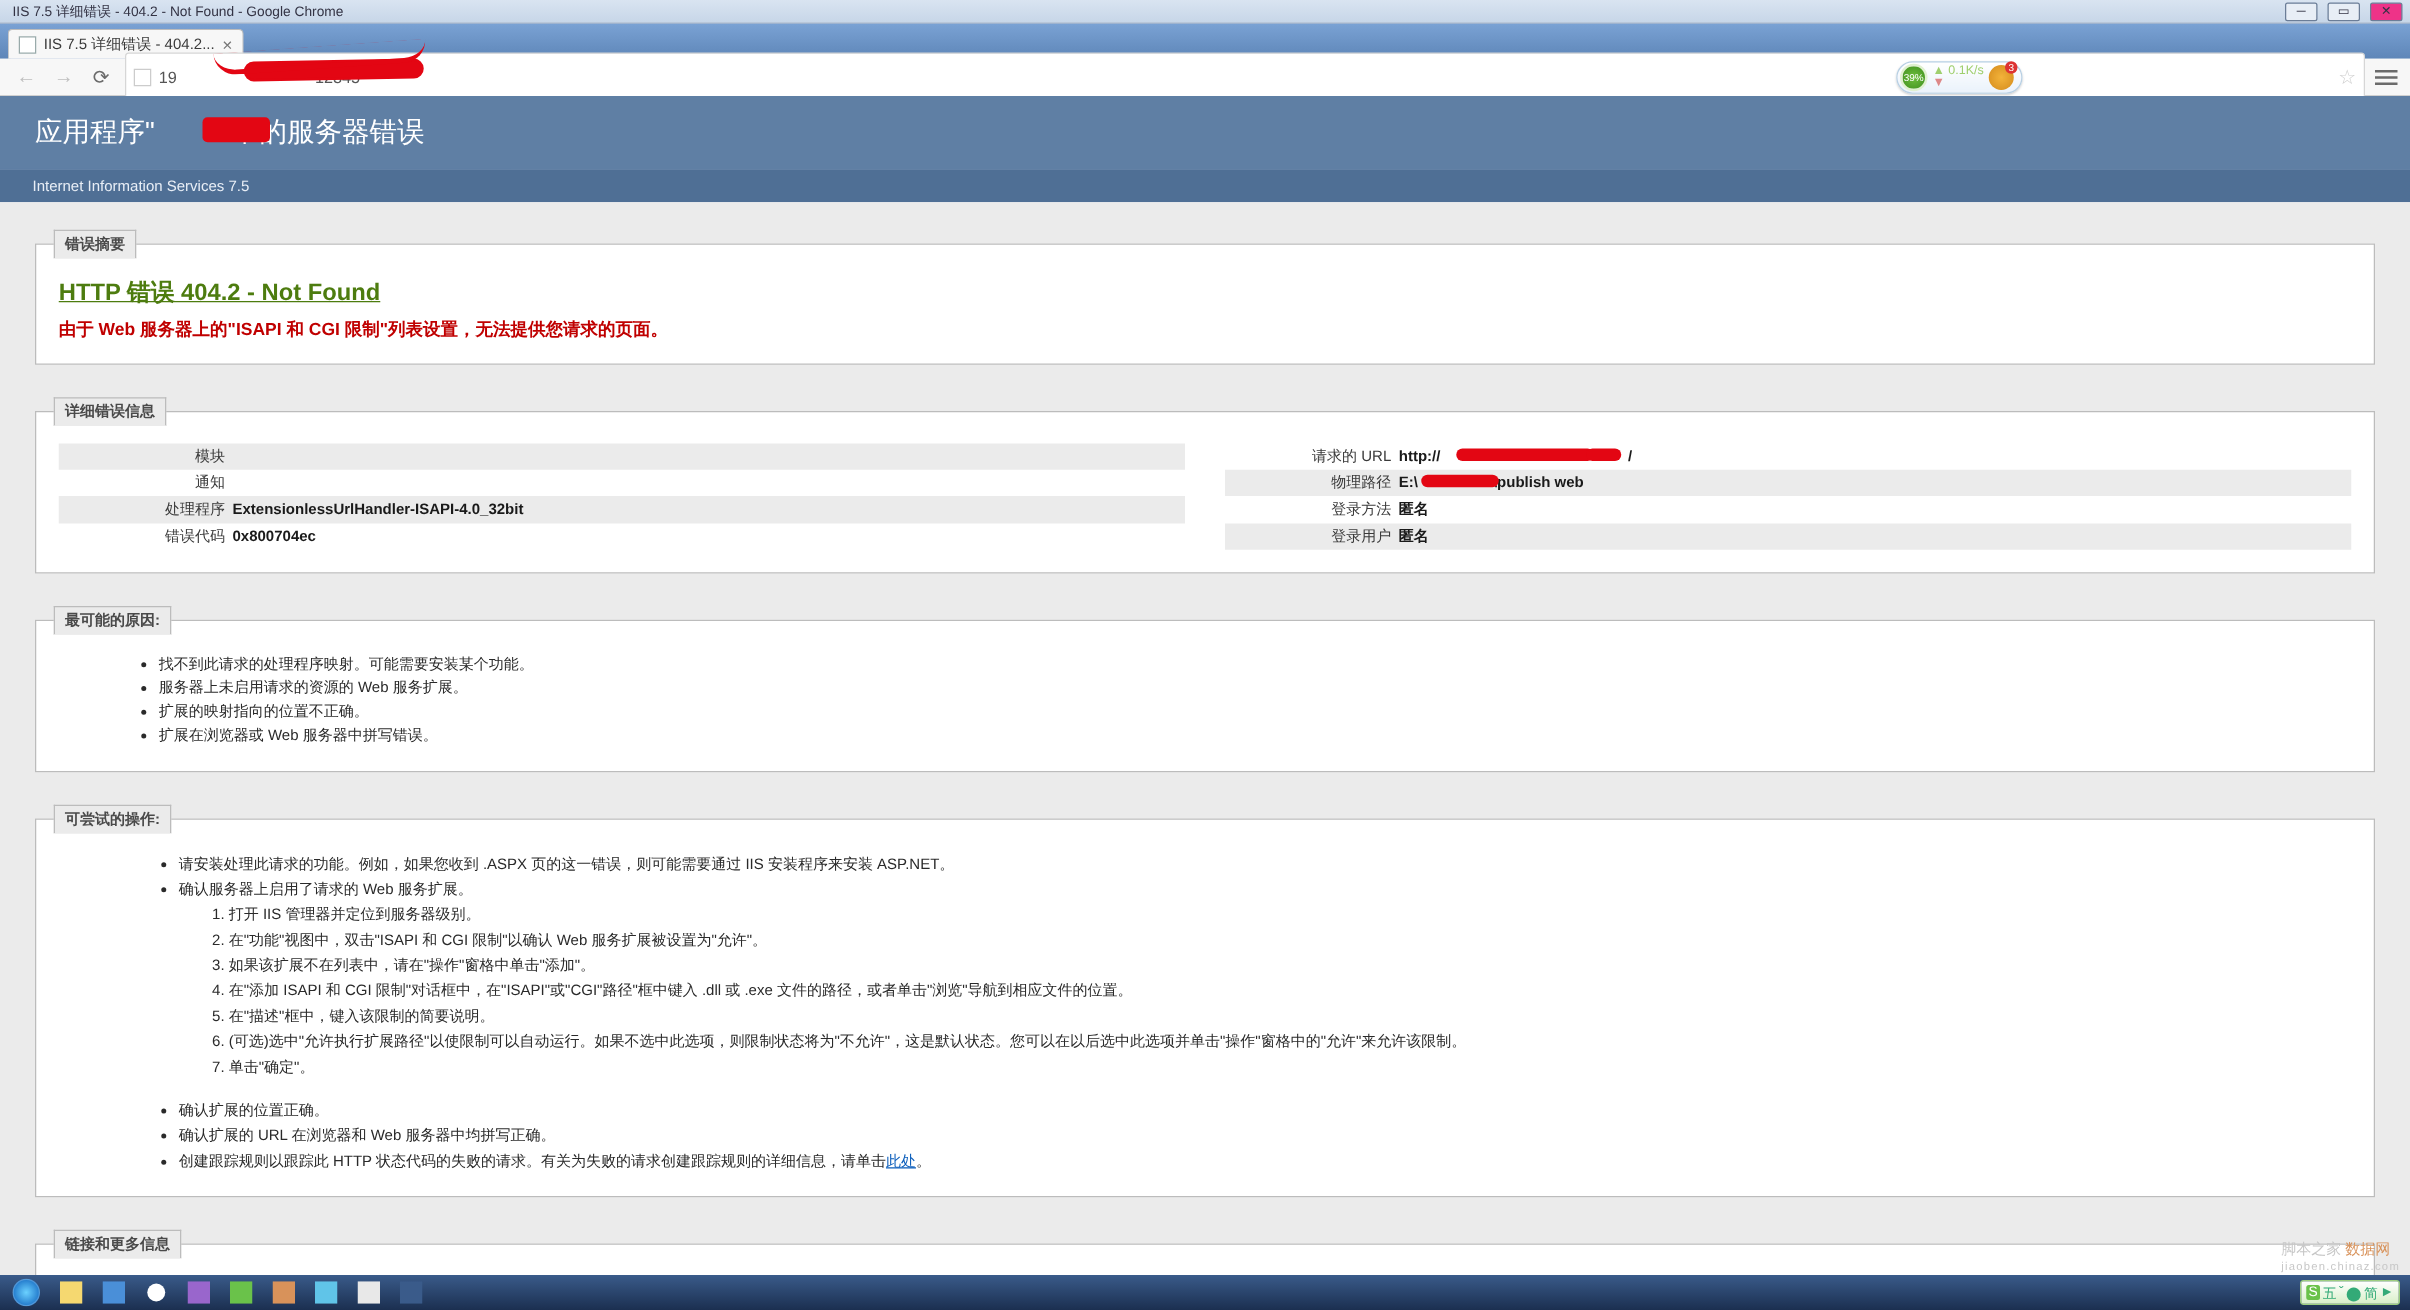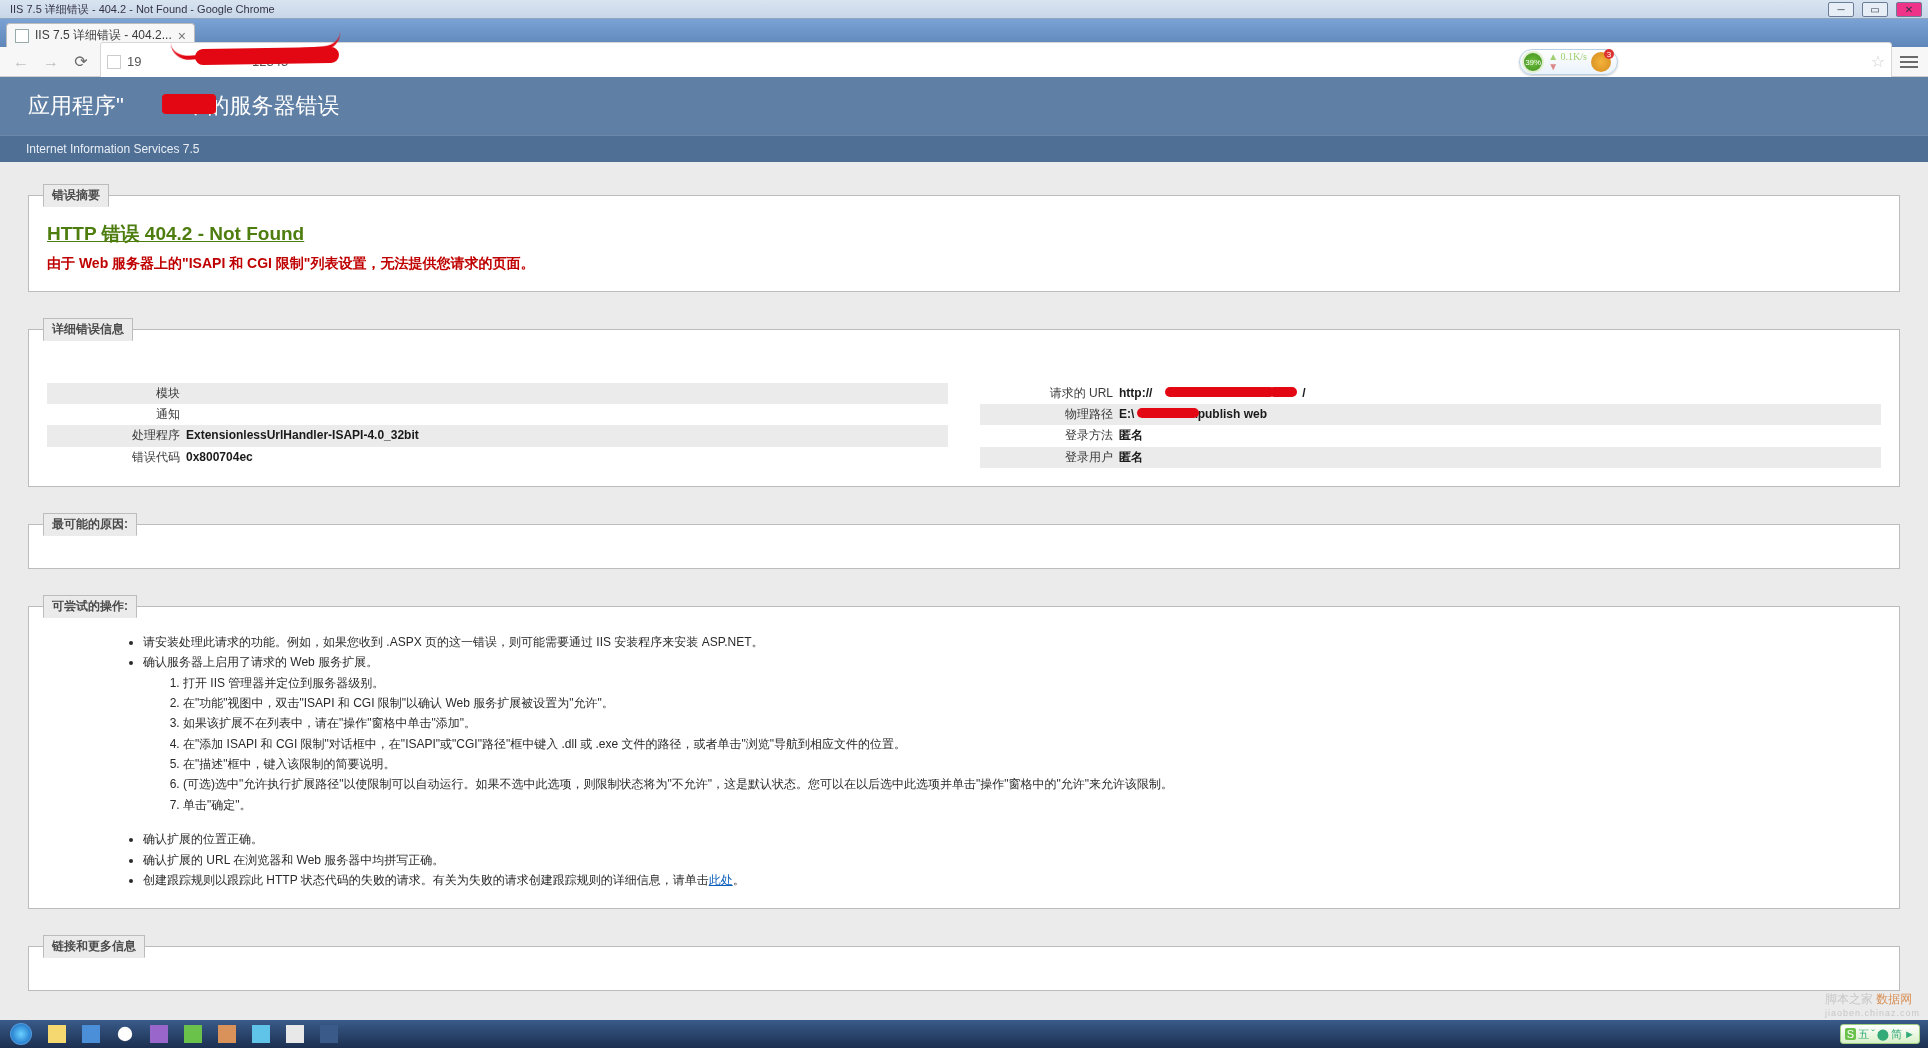--- a/index.html
+++ b/index.html
@@ -16,34 +16,34 @@
   .navbtn.disabled { color:#bfbfbf; }
   .omnibox { flex:1; height:39px; border:1px solid #d6d6d6; border-radius:3px; background:#fff; display:flex; align-items:center; padding:0 6px; font-size:13px; color:#555; position:relative;}
   .omnibox .pageicon { width:14px;height:14px;border:1px solid #ccc;margin-right:6px;}
   .redact1 { position:absolute; left:96px; top:7px; width:140px; height:12px; background:#e30613; border-radius:6px; transform:rotate(-1deg); box-shadow:0 0 0 2px #e30613;}
   .redact1b { position:absolute; left:70px; top:-6px; width:170px; height:18px; border-bottom:4px solid #e30613; border-radius:0 0 40px 40px; transform:rotate(-4deg);}
   .star { color:#cfcfcf; font-size:16px; }
   .menu { width:18px; display:flex; flex-direction:column; gap:3px;}
   .menu span{ height:2px; background:#6b6b6b;}
   .widget { position:absolute; right:310px; top:2px; height:26px; display:flex; align-items:center; background:linear-gradient(#fff,#eaf2fb); border:1px solid #b7cfe3; border-radius:13px; padding:0 6px 0 2px; gap:4px; font-size:10px; color:#5b7; box-shadow:0 1px 2px rgba(0,0,0,.2);}
   .widget .dial { width:22px;height:22px;border-radius:50%; background:radial-gradient(#6fbf3d,#3e8e1e); border:2px solid #e0f0d0; color:#fff; font-size:8px; display:flex; align-items:center; justify-content:center;}
-  .widget .arr { color:#9fcf6e; font-size:10px; line-height:1;font-family:Liberation Serif, serif;}
+  .widget .arr { color:#9fcf6e; font-size:10px; line-height:1;}
   .widget .tail { width:20px;height:20px;border-radius:50%; background:radial-gradient(#f3b33a,#d48a1c); position:relative;}
   .widget .tail::after{content:"3"; position:absolute; top:-3px; right:-3px; background:#d33; color:#fff; font-size:8px; width:10px; height:10px; border-radius:50%; display:flex; align-items:center; justify-content:center;}
   .content { height: calc(100% - 77px - 28px); overflow:auto; background:#ffffff; }
   .header-band { background:#5f7fa4; color:#fff; padding:14px 28px; font-family: "Microsoft YaHei","Segoe UI",sans-serif; font-size:22px; font-weight:normal; position:relative;}
   .header-band .hred { position:absolute; left:162px; top:17px; width:54px; height:20px; background:#e30613; border-radius:4px;}
   .sub-band { background:#4f6f95; color:#e8eef6; text-align:left; padding:6px 26px; font-size:12px; border-top:1px solid #6b88ab;}
   .page-body { background:#ebebeb; padding:22px 28px 40px;}
   fieldset { border:1px solid #bcbcbc; background:#ffffff; margin-bottom:26px; padding:14px 18px 18px; position:relative;}
   fieldset > legend { background:#ebebeb; color:#4a4a4a; font-weight:bold; font-size:12px; padding:2px 8px; border:1px solid #bcbcbc; border-bottom-color:#ebebeb; margin-left:-4px;}
   h2.err { color:#4d7c0f; font-family:"Microsoft YaHei",Arial; font-size:19px; font-weight:bold; margin-bottom:8px;text-decoration:underline;}
   h3.err { color:#c00000; font-family:"Microsoft YaHei",Arial; font-size:14px; font-weight:bold;}
   .detail-grid { display:flex; gap:32px; }
-  .detail-col { flex:1;margin-top:28px; }
+  .detail-col { flex:1; }
   .detail-row { display:flex; font-size:12px; line-height:1.6; padding:1px 4px;}
   .detail-row:nth-child(odd){ background:#ebebeb; }
   .detail-col:last-child .detail-row:nth-child(odd){ background:#fff;}
   .detail-col:last-child .detail-row:nth-child(even){ background:#ebebeb;}
   .detail-label { width:135px; text-align:right; color:#3a3a3a; padding-right:6px;}
   .detail-value { flex:1; color:#1a1a1a; font-weight:bold; position:relative;}
   .rsm { position:absolute; background:#e30613; border-radius:5px; height:10px;}
   ul.causes { list-style:disc; margin-left:80px; font-size:12px; color:#2a2a2a; line-height:1.6;}
   .actions p { font-size:12px; margin-left:64px; line-height:1.7;}
   ul.actions-l, ol.actions-l { margin-left:96px; font-size:12px; line-height:1.7; color:#2a2a2a;}
@@ -158,20 +158,26 @@
           <div class="detail-row">
               <div class="detail-label">登录用户</div>
               <div class="detail-value">匿名</div>
             </div>
         </div>
       </div>
     </fieldset>
 
     <fieldset>
       <legend>最可能的原因:</legend>
+      <ul class="causes">
+        <li>找不到此请求的处理程序映射。可能需要安装某个功能。</li>
+        <li>服务器上未启用请求的资源的 Web 服务扩展。</li>
+        <li>扩展的映射指向的位置不正确。</li>
+        <li>扩展在浏览器或 Web 服务器中拼写错误。</li>
+      </ul>
     </fieldset>
 
     <fieldset class="actions">
       <legend>可尝试的操作:</legend>
       <ul class="actions-l">
         <li>请安装处理此请求的功能。例如，如果您收到 .ASPX 页的这一错误，则可能需要通过 IIS 安装程序来安装 ASP.NET。</li>
         <li>确认服务器上启用了请求的 Web 服务扩展。</li>
       </ul>
       <ol class="actions-l">
         <li>打开 IIS 管理器并定位到服务器级别。</li>

